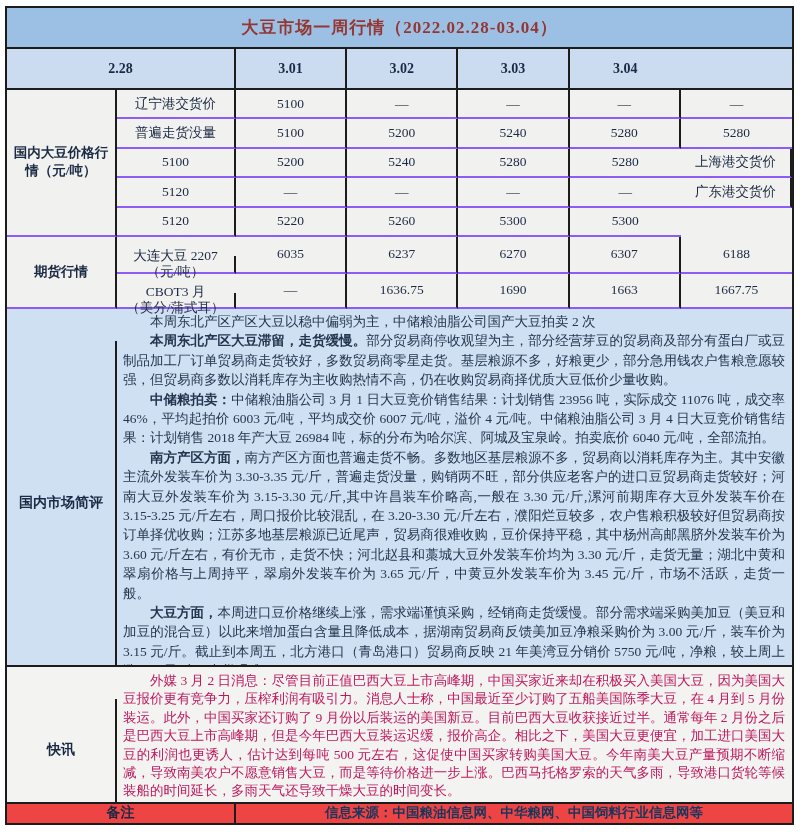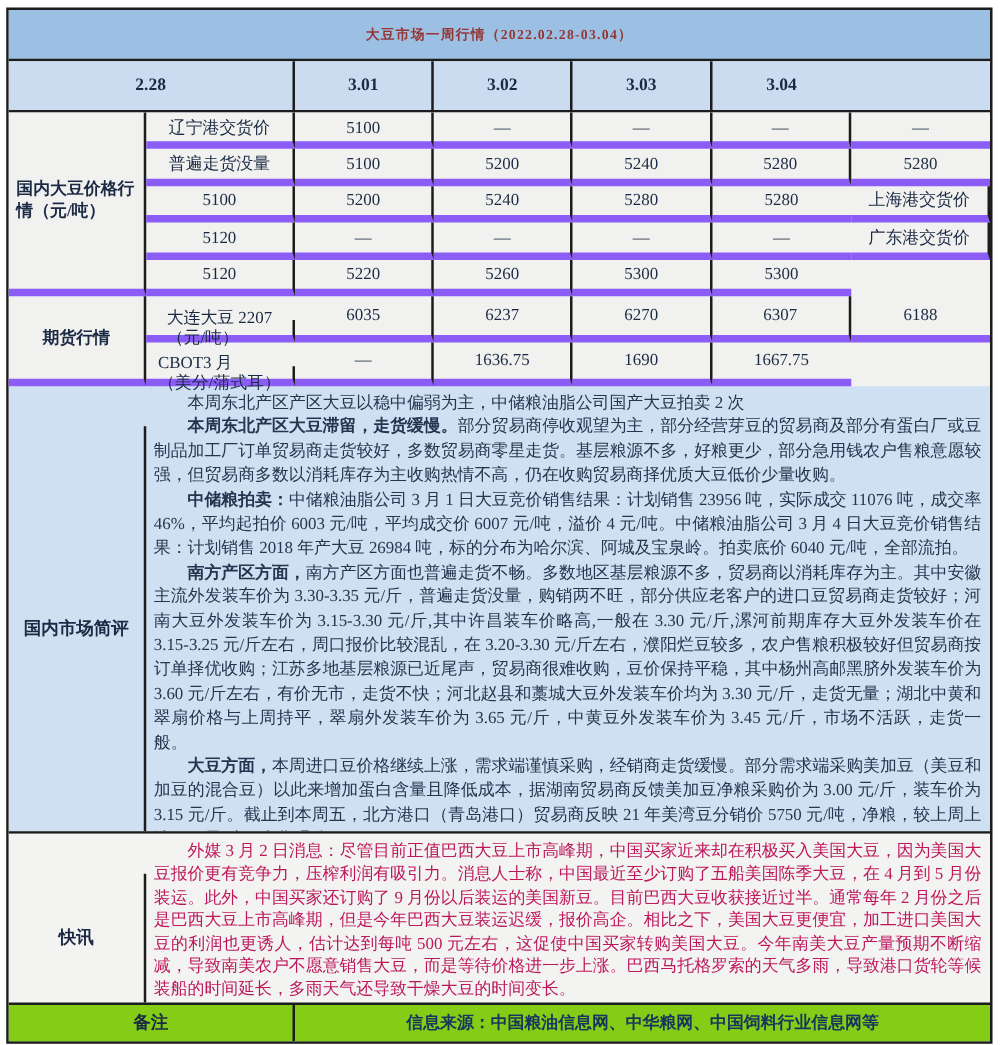--- a/index.html
+++ b/index.html
@@ -15,21 +15,21 @@
     box-sizing:border-box;
   }
 
   
   .title-bar{
     height:39px;background:#9cc0e3;
     display:flex;align-items:center;justify-content:center;
     border-bottom:2px solid #1c1c1c;
   }
   .title-bar .title{
-    font-size:11px;font-weight:bold;color:#943634;letter-spacing:1px;
+    font-size:17px;font-weight:bold;color:#943634;letter-spacing:1px;
   }
 
   
   .header-row{
     display:grid;grid-template-columns:229px repeat(5,1fr);
     height:39px;background:#cbdcf1;border-bottom:2px solid #1c1c1c;
   }
   .header-row .cell{
     display:flex;align-items:center;justify-content:center;
     font-weight:bold;font-size:14px;color:#1b2a44;
@@ -37,22 +37,22 @@
   }
   .header-row .cell:last-child{border-right:none;}
 
   
   .price-grid{
     display:grid;grid-template-columns:110px 119px repeat(5,1fr);
     background:#f1f1ef;
   }
   .price-grid .cell{
     display:flex;align-items:center;justify-content:center;
-    border-right:2px solid #1c1c1c;border-bottom:6px solid #8b5cf6;
-    box-sizing:border-box;font-size:13.5px;color:#1b2a44;text-align:left;
+    border-right:2px solid #1c1c1c;border-bottom:2px solid #8b5cf6;
+    box-sizing:border-box;font-size:13.5px;color:#1b2a44;text-align:center;
   }
   .price-grid .cell.last-col{border-right:none;}
   .price-grid .group-cell{
     grid-column:1;font-weight:bold;padding:0 6px;line-height:18px;
   }
   .domestic{grid-auto-rows:29.4px;}
   .domestic .group-cell{grid-row:1 / span 5;}
   .futures{grid-template-rows:37px 35px;}
   .futures .group-cell{grid-row:1 / span 2;}
   .pre{white-space:pre-line;line-height:16px;margin-top:19px;}
@@ -73,21 +73,21 @@
     text-align:justify;
   }
   .review .content p .lead{font-weight:bold;}
   .news{height:137px;background:#f3f3f1;border-bottom:2px solid #1c1c1c;}
   .news .content p{
     margin:0;text-indent:2em;font-size:13.5px;line-height:18.4px;color:#be185d;
     text-align:justify;padding-top:2px;
   }
   
   .remark-row{
-    height:29px;background:#84cc16;display:flex;box-sizing:border-box;
+    height:19px;background:#ef4444;display:flex;box-sizing:border-box;
   }
   .remark-row .side-label{
     width:229px;flex:0 0 229px;border-right:2px solid #1c1c1c;
     display:flex;align-items:center;justify-content:center;
     font-weight:bold;font-size:14px;color:#1b2a44;box-sizing:border-box;
   }
   .remark-row .content{
     flex:1;display:flex;align-items:center;justify-content:center;
     font-size:13.5px;font-weight:bold;color:#17365d;
   }
@@ -156,20 +156,21 @@
     <div class="cell">6237</div>
     <div class="cell">6270</div>
     <div class="cell">6307</div>
     <div class="cell last-col">6188</div>
 
     <div class="cell pre">CBOT3 月
 （美分/蒲式耳）</div>
     <div class="cell">—</div>
     <div class="cell">1636.75</div>
     <div class="cell">1690</div>
+    <div class="cell">1663</div>
     <div class="cell last-col">1667.75</div>
   </div>
 
   <div class="text-section review">
     <div class="side-label">国内市场简评</div>
     <div class="content">
       <p><span class="lead"></span><span>本周东北产区产区大豆以稳中偏弱为主，中储粮油脂公司国产大豆拍卖 2 次</span></p>
       <p><span class="lead">本周东北产区大豆滞留，走货缓慢。</span><span>部分贸易商停收观望为主，部分经营芽豆的贸易商及部分有蛋白厂或豆制品加工厂订单贸易商走货较好，多数贸易商零星走货。基层粮源不多，好粮更少，部分急用钱农户售粮意愿较强，但贸易商多数以消耗库存为主收购热情不高，仍在收购贸易商择优质大豆低价少量收购。</span></p>
       <p><span class="lead">中储粮拍卖：</span><span>中储粮油脂公司 3 月 1 日大豆竞价销售结果：计划销售 23956 吨，实际成交 11076 吨，成交率 46%，平均起拍价 6003 元/吨，平均成交价 6007 元/吨，溢价 4 元/吨。中储粮油脂公司 3 月 4 日大豆竞价销售结果：计划销售 2018 年产大豆 26984 吨，标的分布为哈尔滨、阿城及宝泉岭。拍卖底价 6040 元/吨，全部流拍。</span></p>
       <p><span class="lead">南方产区方面，</span><span>南方产区方面也普遍走货不畅。多数地区基层粮源不多，贸易商以消耗库存为主。其中安徽主流外发装车价为 3.30-3.35 元/斤，普遍走货没量，购销两不旺，部分供应老客户的进口豆贸易商走货较好；河南大豆外发装车价为 3.15-3.30 元/斤,其中许昌装车价略高,一般在 3.30 元/斤,漯河前期库存大豆外发装车价在 3.15-3.25 元/斤左右，周口报价比较混乱，在 3.20-3.30 元/斤左右，濮阳烂豆较多，农户售粮积极较好但贸易商按订单择优收购；江苏多地基层粮源已近尾声，贸易商很难收购，豆价保持平稳，其中杨州高邮黑脐外发装车价为 3.60 元/斤左右，有价无市，走货不快；河北赵县和藁城大豆外发装车价均为 3.30 元/斤，走货无量；湖北中黄和翠扇价格与上周持平，翠扇外发装车价为 3.65 元/斤，中黄豆外发装车价为 3.45 元/斤，市场不活跃，走货一般。</span></p>

